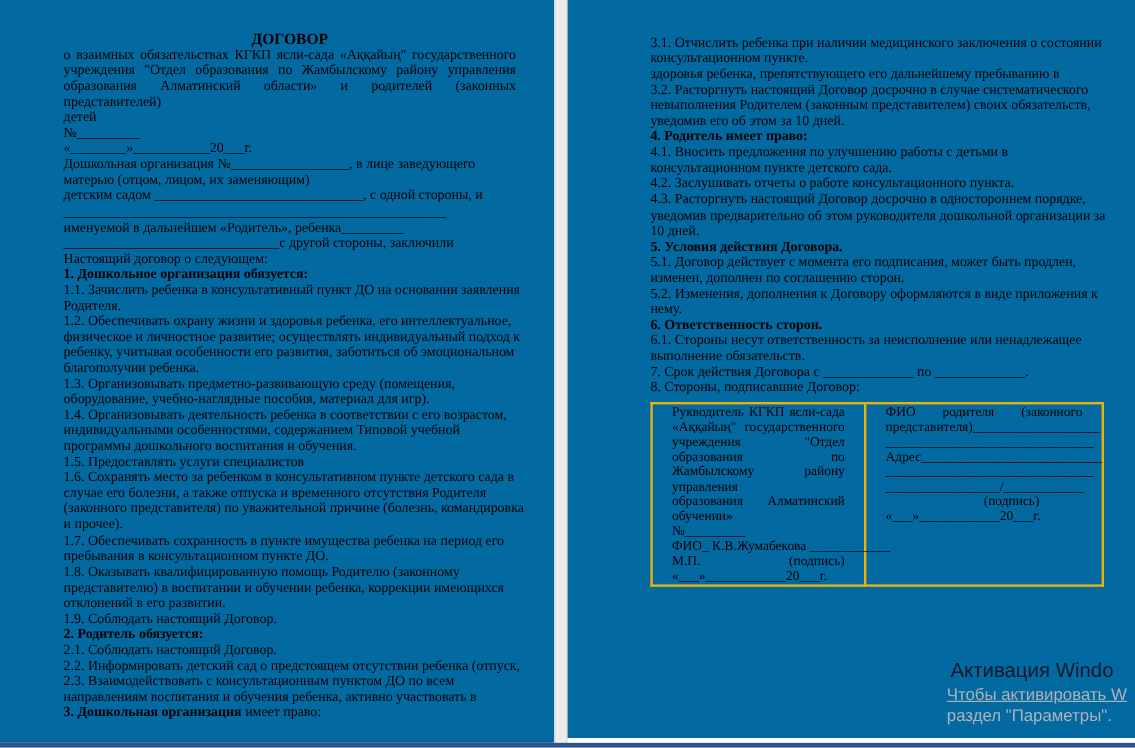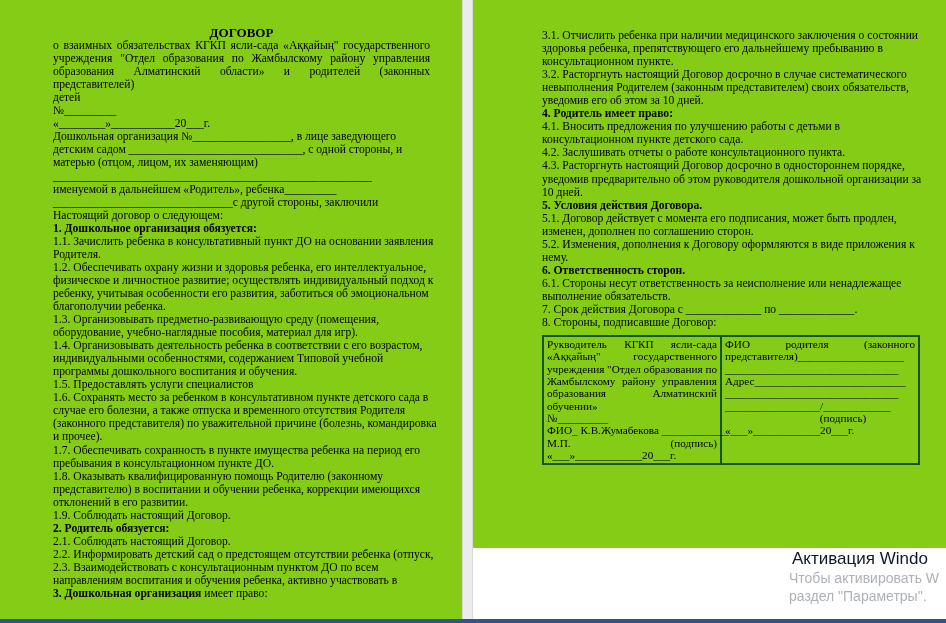--- a/index.html
+++ b/index.html
@@ -1,60 +1,60 @@
 <!DOCTYPE html>
 <html><head>
 <meta charset="utf-8">
 <style>
   html,body{margin:0;padding:0;}
   body{
     width:946px;height:623px;overflow:hidden;background:#ffffff;
     position:relative;font-family:"Liberation Serif",serif;color:#000;
   }
-  .page{position:absolute;top:0;background:#84cc16;box-sizing:border-box;overflow:hidden;}
+  .page{position:absolute;top:0;background:#0369a1;box-sizing:border-box;overflow:hidden;}
   #pageL{left:0;width:462px;height:619px;padding:26px 8px 0 53px;}
-  #pageR{left:473px;width:473px;height:548px;padding:29px 0 0 69px;}
+  #pageR{left:473px;width:473px;height:615px;padding:29px 0 0 69px;}
   #pageL .ln{width:377px;}
   #pageR .lines .ln{width:371px;}
   .ln{font-size:11.6px;line-height:13.05px;white-space:pre;}
   .ln.j{white-space:normal;text-align:justify;text-align-last:justify;}
   .ln.c{text-align:center;font-size:13px;}
   .ln.sb{display:flex;justify-content:space-between;white-space:normal;}
   .ln.sig{text-align:center;padding-left:46px;}
   b{font-weight:bold;}
   #gutter{
     position:absolute;left:462px;top:0;width:11px;height:619px;background:#ececec;
     border-left:1px solid #d9d9d9;border-right:1px solid #d9d9d9;box-sizing:border-box;
   }
   #bottomBar{position:absolute;left:0;bottom:0;width:946px;height:4px;background:#30548c;}
   table.sig-table{border-collapse:collapse;margin-top:6px;width:378px;table-layout:fixed;}
-  .sig-table td{border:2px solid #14532d;vertical-align:top;padding:1px 3px;box-sizing:border-box;}
+  .sig-table td{border:2px solid #eab308;vertical-align:top;padding:1px 16px;box-sizing:border-box;}
   td.orgCell{width:178px;}
   #pageR .sig-table td .ln{width:auto;font-size:11.2px;line-height:12.35px;}
   .wm{position:absolute;font-family:"Liberation Sans",sans-serif;white-space:pre;}
   .wm1{left:792px;top:549px;font-size:17px;color:#0f172a;}
-  .wm2{left:789px;top:570px;font-size:14px;color:#aeb2b7;}
+  .wm2{left:789px;top:570px;font-size:14px;color:#aeb2b7;text-decoration:underline;}
   .wm3{left:789px;top:588px;font-size:14px;color:#aeb2b7;}
 </style>
 </head>
 <body>
 
 <div>
 
   <div id="pageL" class="page">
       <div class="ln c"><b>ДОГОВОР</b></div>
       <div class="ln j"><span>о взаимных обязательствах КГКП ясли-сада «Аққайың" государственного</span></div>
       <div class="ln j"><span>учреждения "Отдел образования по Жамбылскому району управления</span></div>
       <div class="ln j"><span>образования Алматинский области» и родителей (законных представителей)</span></div>
       <div class="ln"><span>детей</span></div>
       <div class="ln"><span>№_________</span></div>
       <div class="ln"><span>«________»___________20___г.</span></div>
       <div class="ln"><span>Дошкольная организация №_________________, в лице заведующего</span></div>
+      <div class="ln"><span>матерью (отцом, лицом, их заменяющим)</span></div>
       <div class="ln"><span>детским садом ______________________________, с одной стороны, и</span></div>
-      <div class="ln"><span>матерью (отцом, лицом, их заменяющим)</span></div>
       <div class="ln"><span>_______________________________________________________</span></div>
       <div class="ln"><span>именуемой в дальнейшем «Родитель», ребенка_________</span></div>
       <div class="ln"><span>_______________________________с другой стороны, заключили</span></div>
       <div class="ln"><span>Настоящий договор о следующем:</span></div>
       <div class="ln"><b>1. Дошкольное организация обязуется:</b></div>
       <div class="ln"><span>1.1. Зачислить ребенка в консультативный пункт ДО на основании заявления</span></div>
       <div class="ln"><span>Родителя.</span></div>
       <div class="ln"><span>1.2. Обеспечивать охрану жизни и здоровья ребенка, его интеллектуальное,</span></div>
       <div class="ln"><span>физическое и личностное развитие; осуществлять индивидуальный подход к</span></div>
       <div class="ln"><span>ребенку, учитывая особенности его развития, заботиться об эмоциональном</span></div>
@@ -81,22 +81,22 @@
       <div class="ln"><span>2.3. Взаимодействовать с консультационным пунктом ДО по всем</span></div>
       <div class="ln"><span>направлениям воспитания и обучения ребенка, активно участвовать в</span></div>
       <div class="ln"><b>3. Дошкольная организация</b><span> имеет право:</span></div>
     </div>
 
   <div id="gutter"></div>
 
   <div id="pageR" class="page">
     <div class="lines">
         <div class="ln"><span>3.1. Отчислить ребенка при наличии медицинского заключения о состоянии</span></div>
+        <div class="ln"><span>консультационном пункте.</span></div>
         <div class="ln"><span>здоровья ребенка, препятствующего его дальнейшему пребыванию в</span></div>
-        <div class="ln"><span>консультационном пункте.</span></div>
         <div class="ln"><span>3.2. Расторгнуть настоящий Договор досрочно в случае систематического</span></div>
         <div class="ln"><span>невыполнения Родителем (законным представителем) своих обязательств,</span></div>
         <div class="ln"><span>уведомив его об этом за 10 дней.</span></div>
         <div class="ln"><b>4. Родитель имеет право:</b></div>
         <div class="ln"><span>4.1. Вносить предложения по улучшению работы с детьми в</span></div>
         <div class="ln"><span>консультационном пункте детского сада.</span></div>
         <div class="ln"><span>4.2. Заслушивать отчеты о работе консультационного пункта.</span></div>
         <div class="ln"><span>4.3. Расторгнуть настоящий Договор досрочно в одностороннем порядке,</span></div>
         <div class="ln"><span>уведомив предварительно об этом руководителя дошкольной организации за</span></div>
         <div class="ln"><span>10 дней.</span></div>

